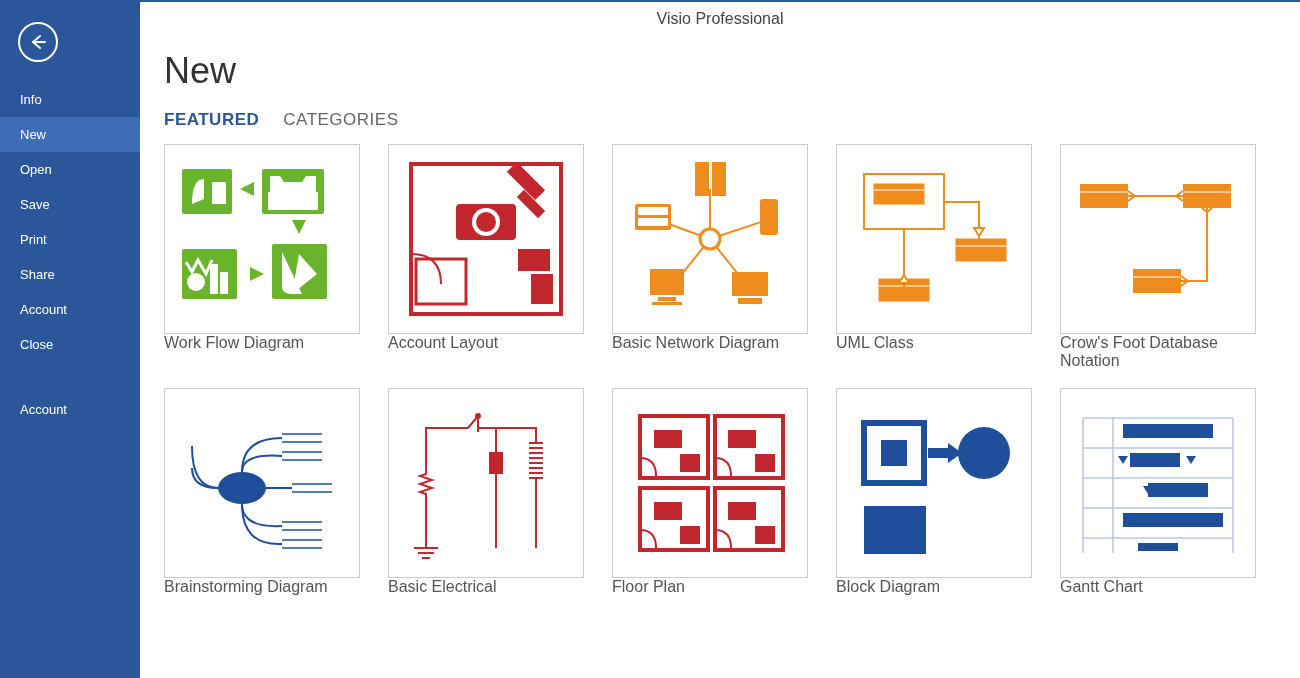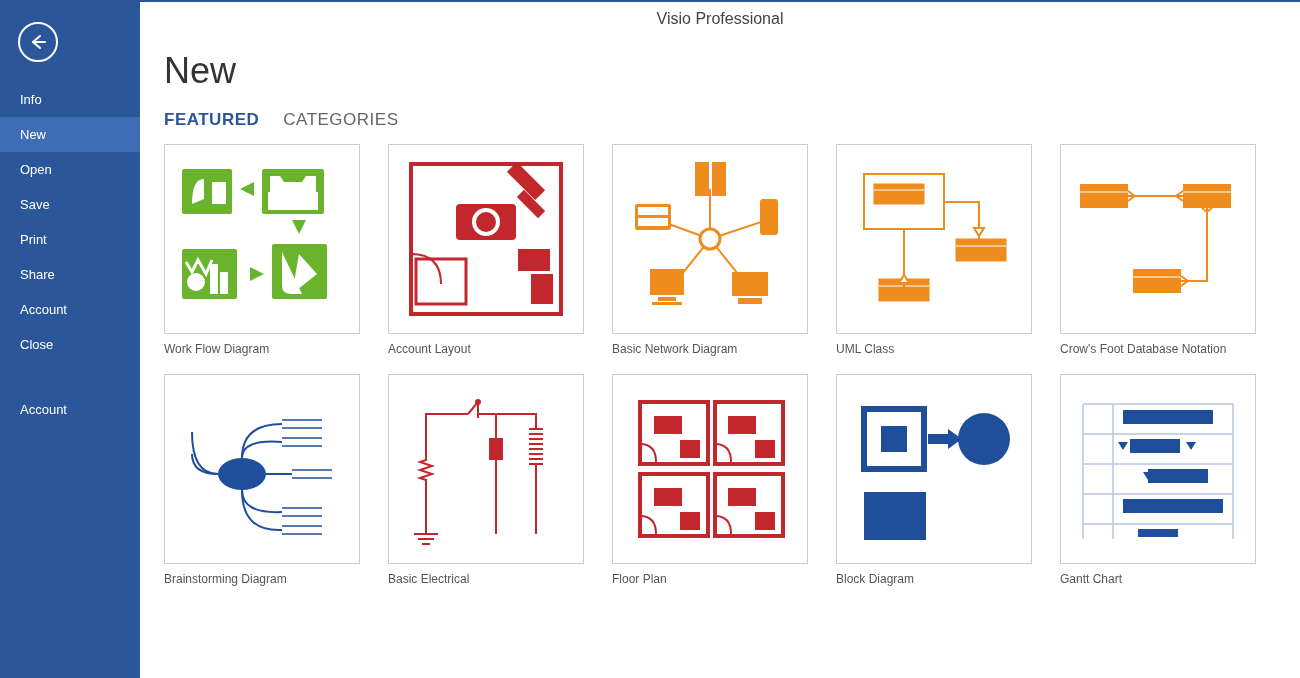--- a/index.html
+++ b/index.html
@@ -74,23 +74,23 @@
     height: 190px;
     border: 1px solid #ccc;
     display: flex;
     align-items: center;
     justify-content: center;
     background: #fff;
     overflow: hidden;
   }
   .thumb svg { display: block; }
   .tmpl-label {
-    font-size: 12px;
+    font-size: 16px;
     color: #555;
-    margin-top: 8px;
+    margin-top: 0;
   }
 </style>
 </head>
 <body>
 
 <div class="app">
 
   <div class="sidebar">
     <div class="back-btn">
       <svg width="20" height="20" viewBox="0 0 20 20" fill="none">

